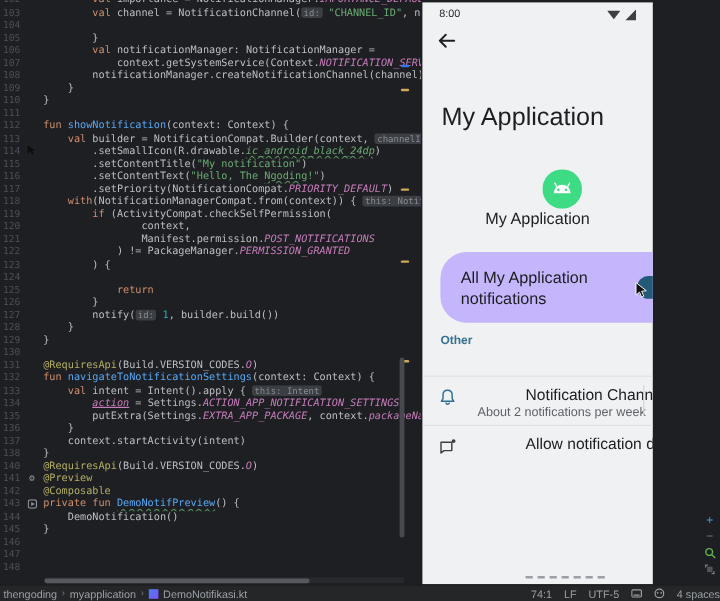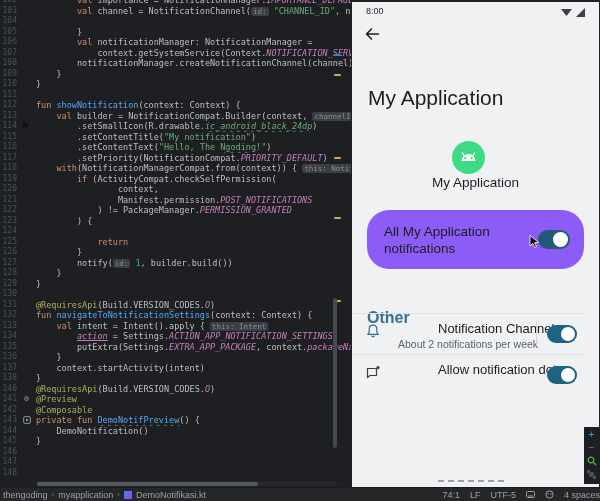--- a/index.html
+++ b/index.html
@@ -25,41 +25,41 @@
   .code .fug{color:#56a8f5;text-decoration:underline;text-decoration-style:wavy;text-decoration-color:#548a5c;}
   .code .h{background:#3b3e42;color:#888c93;border-radius:2px;padding:0 2px;font-size:7.5px;}
 
   
   .vmark{position:absolute;width:7px;height:2px;border-radius:1px;}
   #vthumb{position:absolute;left:333px;top:298px;width:4px;height:150px;background:#46494d;border-radius:2px;}
   #hscroll-track{position:absolute;left:37px;top:481px;width:300px;height:5px;background:#27292c;border-radius:2px;}
   #hscroll-thumb{position:absolute;left:0;top:1px;width:221px;height:3.5px;background:#55585e;border-radius:2px;}
 
   
-  #device{position:absolute;left:352px;top:2px;width:247px;height:485px;background:#eff1f3;overflow:hidden;
+  #device{position:absolute;left:352px;top:2px;width:192px;height:485px;background:#eff1f3;overflow:hidden;
           color:#1d1e20;}
   #status-time{position:absolute;left:14px;top:4px;font-size:9px;color:#2a2d30;}
   #status-icons{position:absolute;right:14px;top:6px;display:flex;gap:4px;align-items:flex-start;}
   #back-arrow{position:absolute;left:12px;top:24px;width:16px;height:16px;cursor:pointer;}
   #screen-title{position:absolute;left:16px;top:84px;font-size:21px;color:#1d1e1f;}
   #app-icon{position:absolute;left:100px;top:139px;width:33px;height:33px;border-radius:50%;
             display:flex;align-items:center;justify-content:center;}
   #app-name{position:absolute;left:0;top:173px;width:100%;text-align:center;font-size:13.5px;color:#1f2023;}
 
   #main-card{position:absolute;left:15px;top:208px;width:210px;height:59px;border-radius:22px;}
   #main-card .card-label{position:absolute;left:17px;top:13px;width:130px;font-size:13.5px;line-height:17px;color:#1c1d1f;}
 
   .switch{position:absolute;border-radius:10px;}
   .switch .thumb{position:absolute;top:2px;right:2px;background:#fff;border-radius:50%;}
   #card-switch{right:14px;top:20px;width:32px;height:19px;}
   #card-switch .thumb{width:15px;height:15px;}
   .row-switch{width:30px;height:18px;}
   .row-switch .thumb{width:14px;height:14px;}
 
-  #other-label{position:absolute;left:15px;top:307px;font-size:16px;font-weight:bold;}
+  #other-label{position:absolute;left:15px;top:277px;font-size:10px;font-weight:bold;}
   .hdiv{position:absolute;left:0;width:233px;height:1px;background:#dfe1e3;}
   .setting-row{position:absolute;left:0;width:233px;height:40px;}
   .setting-row .r-icon{position:absolute;left:13px;top:9px;width:16px;height:16px;}
   .setting-row .r-title{position:absolute;left:46px;top:7px;font-size:13px;color:#1c1d1f;margin-left:40px;}
   .setting-row .r-sub{position:absolute;left:46px;top:24px;font-size:10.5px;color:#5f6368;}
   .vdiv{position:absolute;left:184px;top:7px;width:1px;height:25px;background:#d3d5d7;}
   .setting-row .switch{right:8px;top:11px;}
 
   #gesture-pill{position:absolute;left:86px;top:478px;width:66px;height:0;border-top:2px dashed #9aa0a6;}
   #cursor{position:absolute;left:529px;top:235px;z-index:30;}
@@ -355,21 +355,21 @@
       <circle cx="16.5" cy="16.5" r="16.5" class="fill-green" fill="#3ddc84"></circle>
       <path d="M9.5 20 a7 7 0 0 1 14 0 z" fill="#ffffff"></path>
       <line x1="11.8" y1="14.2" x2="10.3" y2="11.6" stroke="#ffffff" stroke-width="1.1" stroke-linecap="round"></line>
       <line x1="21.2" y1="14.2" x2="22.7" y2="11.6" stroke="#ffffff" stroke-width="1.1" stroke-linecap="round"></line>
       <circle cx="13.3" cy="17.2" r="1.1" class="fill-green" fill="#3ddc84"></circle>
       <circle cx="19.7" cy="17.2" r="1.1" class="fill-green" fill="#3ddc84"></circle>
     </svg>
   </div>
   <div id="app-name">My Application</div>
 
-  <div id="main-card" style="background: #8b5cf6; padding-left: 7px;">
+  <div id="main-card" style="background: #c4b5fd;">
     <div class="card-label">All My Application notifications</div>
     <span class="switch" id="card-switch" style="background: rgb(35, 90, 120);">
         <span class="thumb"></span>
       </span>
   </div>
 
   <div id="other-label" style="color: rgb(54, 113, 143);">Other</div>
 
   <div class="hdiv" style="top:311px;"></div>
   <div class="setting-row" style="top:312px;">

